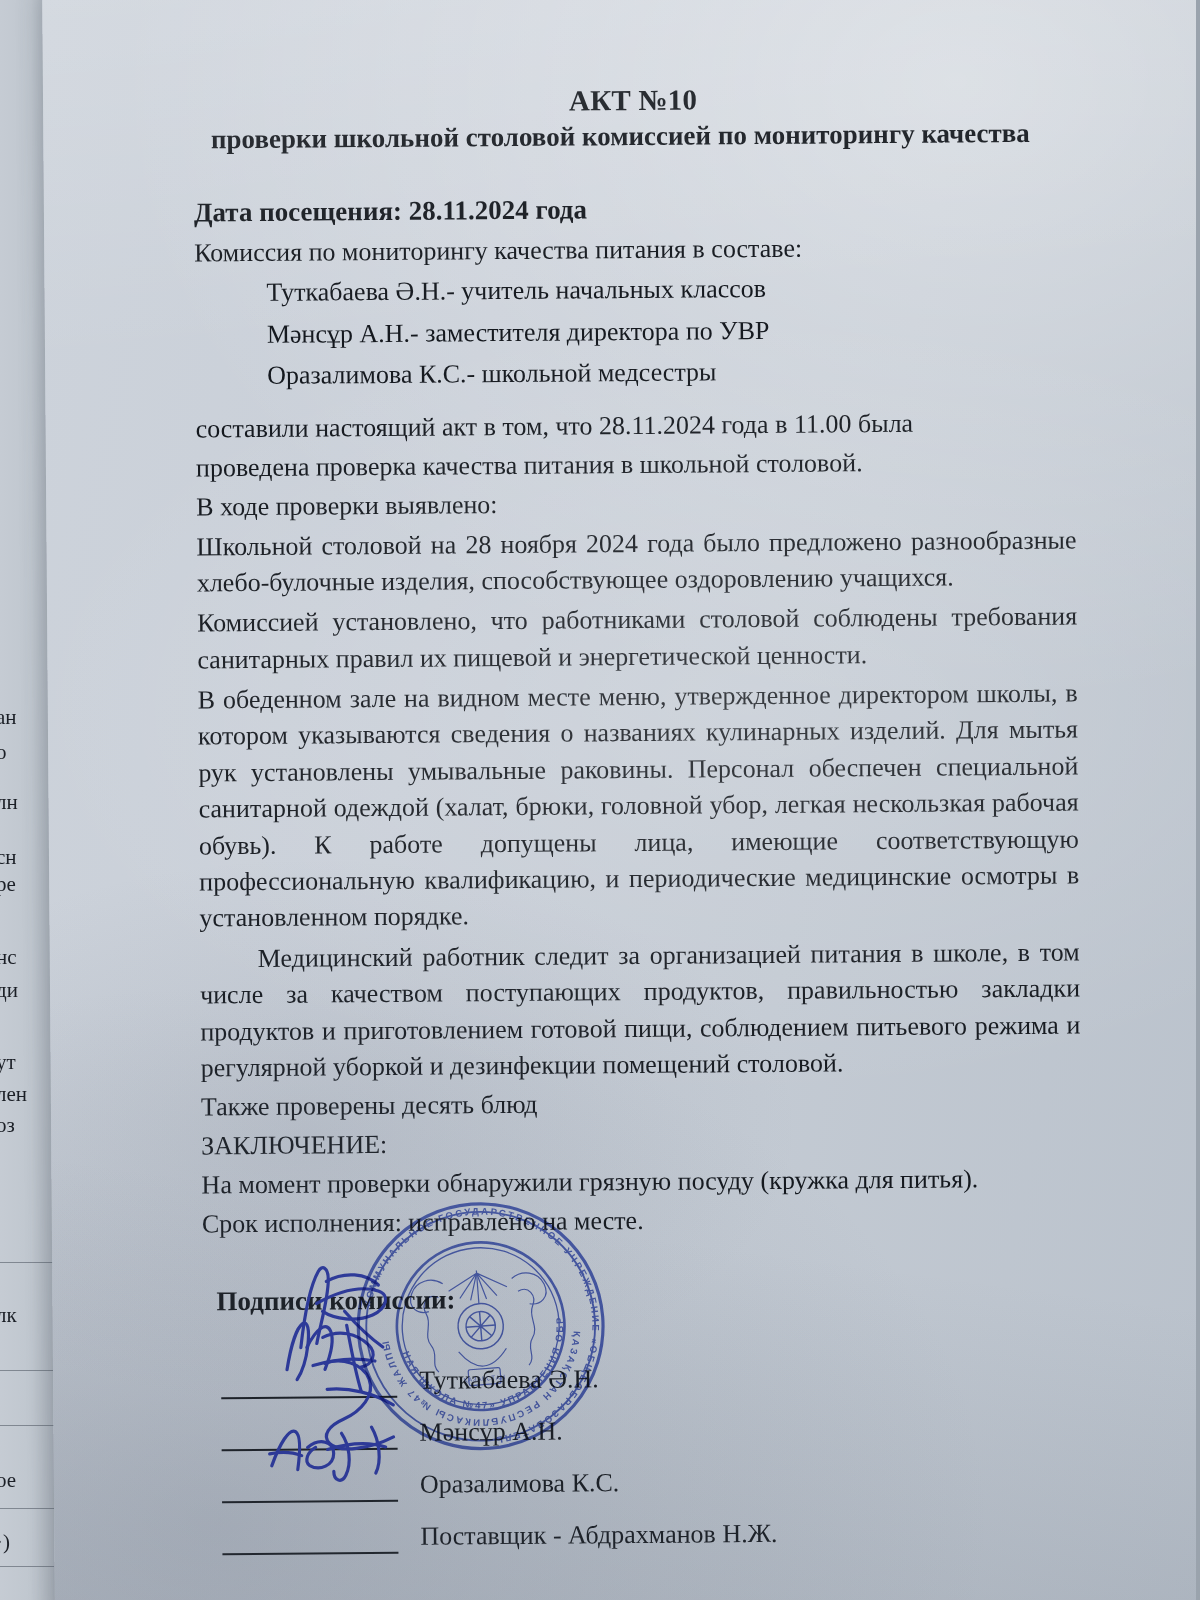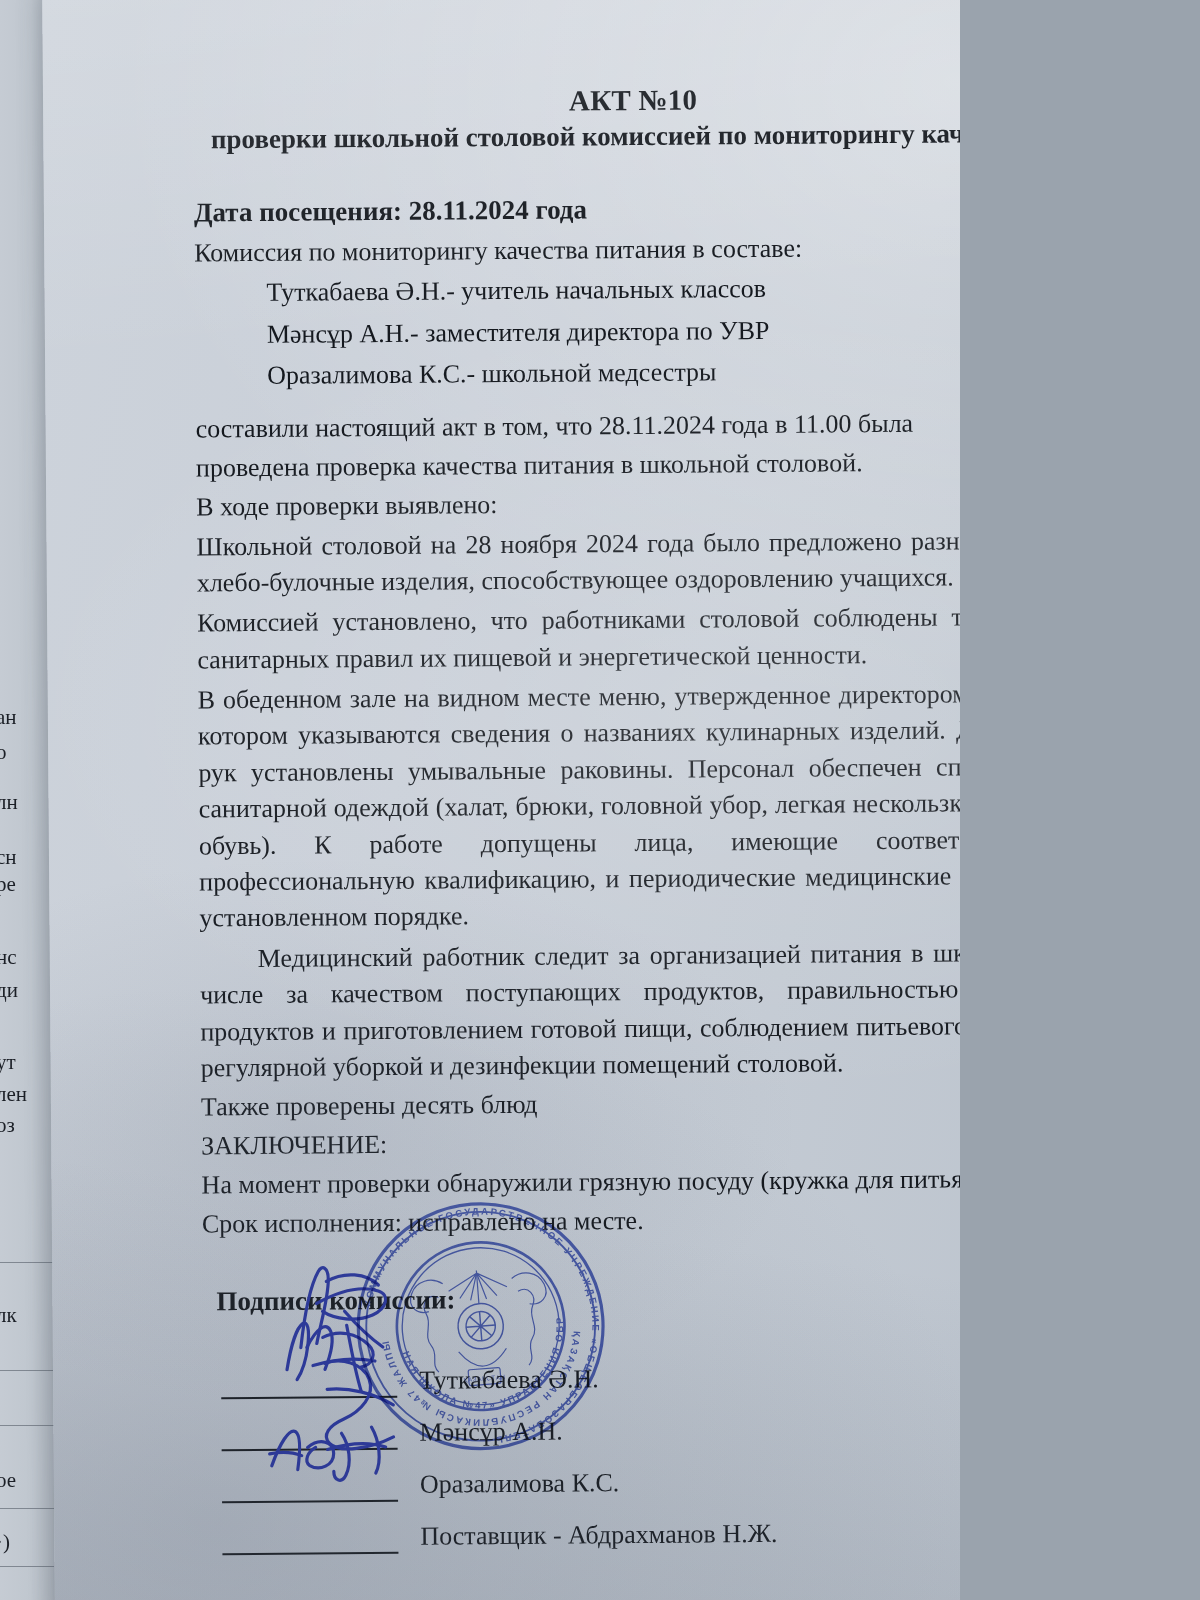--- a/index.html
+++ b/index.html
@@ -3,21 +3,21 @@
 <meta charset="utf-8">
 <title>АКТ №10</title>
 <style>
   html, body {
     margin: 0;
     padding: 0;
     background: #9aa3ad;
   }
   #page {
     position: relative;
-    width: 960px;
+    width: 1196px;
     height: 1600px;
     overflow: hidden;
     background: #fef9c3;
     font-family: "Liberation Serif", "DejaVu Serif", serif;
   }
 
   
   .under-sheet {
     position: absolute;
     background: #c3c9d1;

